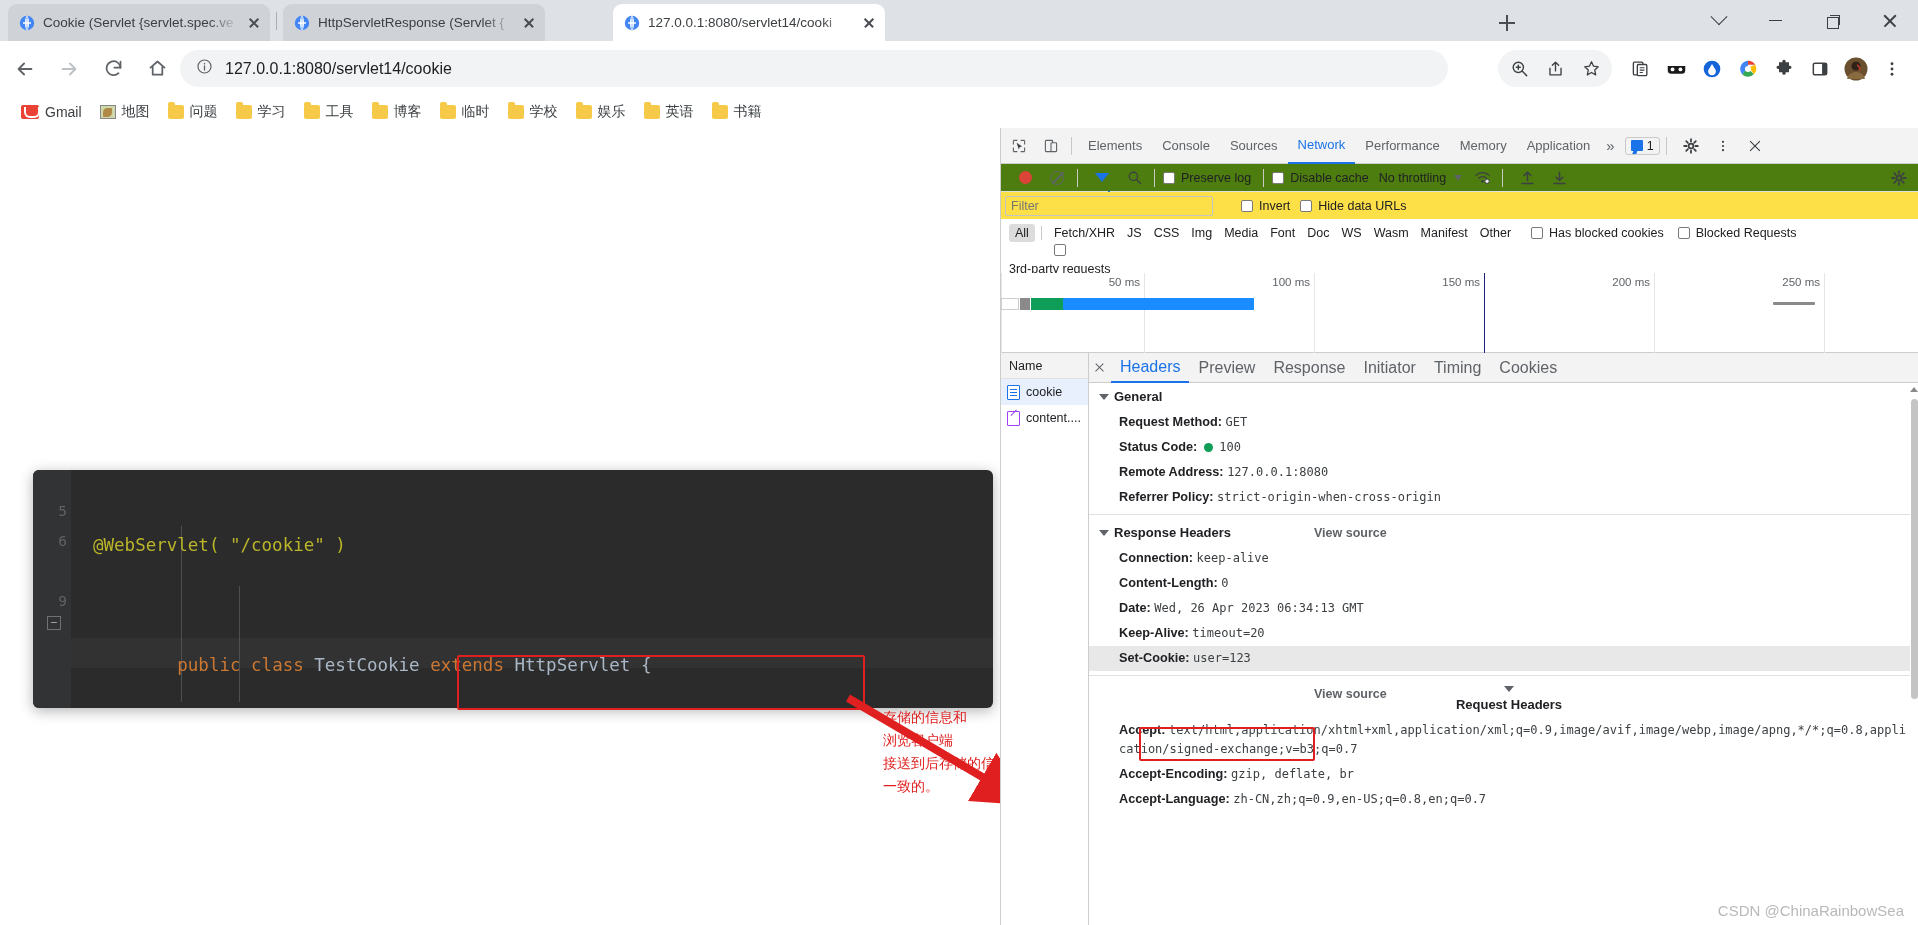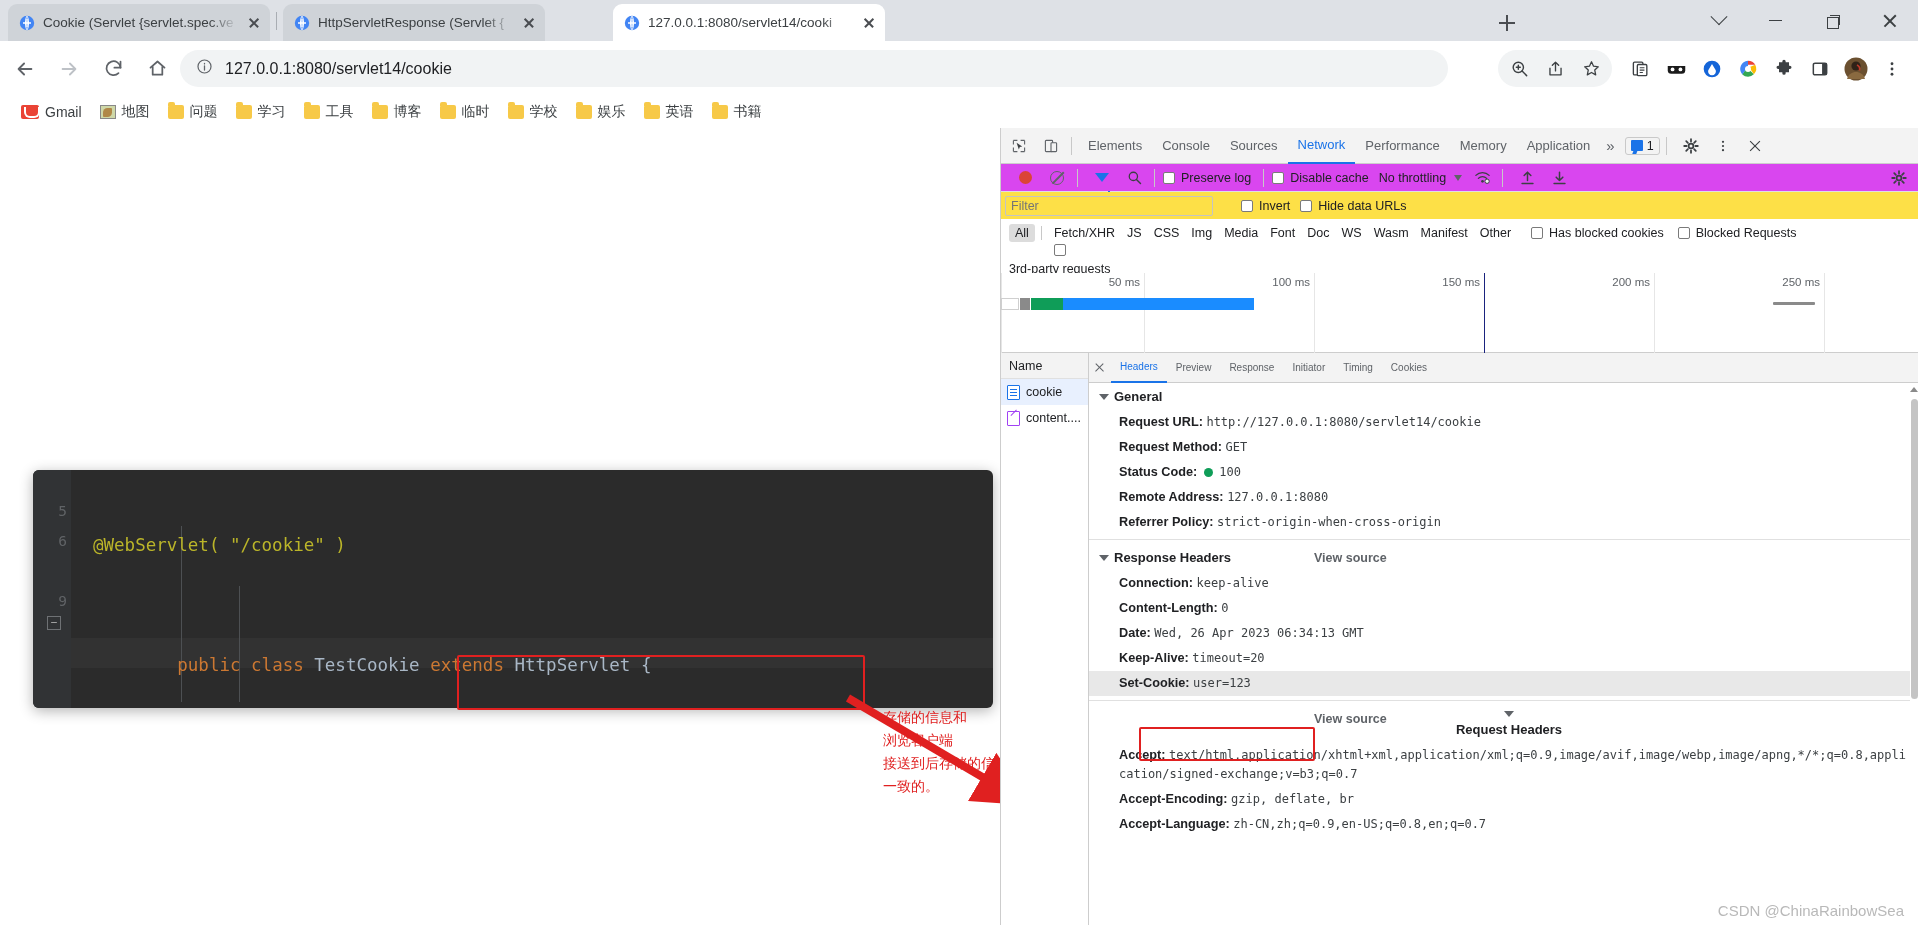--- a/index.html
+++ b/index.html
@@ -110,21 +110,21 @@
 
   .dt-tabbar { position:absolute; left:0; top:0; width:918px; height:36px; background:#f3f3f3; border-bottom:1px solid #cdcdcd; display:flex; align-items:center; }
   .dt-iconbtn { width:28px; height:28px; display:flex; align-items:center; justify-content:center; margin-left:4px; position:relative; }
   .dt-divider { width:1px; height:18px; background:#c8c8c8; margin:0 6px; }
   .dt-tab { padding:0 10px; height:36px; display:flex; align-items:center; font-size:13px; color:#5f6368; white-space:nowrap; }
   .dt-tab.active { color:#1a73e8; border-bottom:2px solid #1a73e8; }
   .dt-badge { display:flex; align-items:center; gap:4px; border:1px solid #c9c9c9; border-radius:3px; padding:1px 5px; margin-left:4px;}
   .dt-badge-sq { width:12px; height:11px; background:#1a73e8; border-radius:1px; position:relative; }
   .dt-badge-sq::after{content:"";position:absolute;left:2px;bottom:-3px;width:4px;height:4px;background:#1a73e8;transform:skewX(-20deg);}
 
-  .dt-toolbar { position:absolute; left:0; top:36px; width:918px; height:28px; background:#d946ef; border-bottom:1px solid #e0e0e0; display:flex; align-items:center; padding-left:6px; }
+  .dt-toolbar { position:absolute; left:0; top:36px; width:918px; height:28px; background:#4d7c0f; border-bottom:1px solid #e0e0e0; display:flex; align-items:center; padding-left:6px; }
   .rec-dot { width:13px; height:13px; border-radius:50%; background:#db4437; }
   .clear-ico { width:14px; height:14px; border:1.6px solid #5f6368; border-radius:50%; position:relative; }
   .clear-ico::after{content:"";position:absolute;left:-1px;top:5px;width:16px;height:1.6px;background:#5f6368;transform:rotate(-45deg);}
   .funnel { width:0;height:0;border-left:7px solid transparent;border-right:7px solid transparent;border-top:9px solid #1a73e8; position:relative;}
   .funnel::after{content:"";position:absolute;left:5.5px;top:9px;width:2px;height:5px;background:#1a73e8;}
   .chk { width:12px; height:12px; border:1.5px solid #7a7a7a; border-radius:2px; background:#fff; display:inline-block; vertical-align:-2px; flex:0 0 12px;}
   .cbl { display:flex; align-items:center; gap:6px; font-size:12.5px; color:#202124; margin-left:10px; white-space:nowrap;}
   .throttle { margin-left:10px; font-size:12.5px; color:#202124; display:flex; align-items:center; gap:8px; }
   .caret-dn { width:0;height:0;border-left:4.5px solid transparent;border-right:4.5px solid transparent;border-top:6px solid #5f6368;}
 
@@ -150,21 +150,21 @@
   .req-head { height:26px; border-bottom:1px solid #e0e0e0; display:flex; align-items:center; padding-left:8px; font-size:12.5px; color:#202124; background:#f3f3f3;}
   .req-row { height:26px; display:flex; align-items:center; gap:6px; padding-left:6px; font-size:12.5px; color:#202124; white-space:nowrap; overflow:hidden;}
   .req-row.sel { background:#e8f0fe; }
   .doc-ico { width:13px;height:15px;border:1.3px solid #1a73e8;border-radius:1px;flex:0 0 13px;position:relative;background:#fff;}
   .doc-ico::after{content:"";position:absolute;left:2px;top:3px;width:7px;height:1px;background:#1a73e8;box-shadow:0 3px 0 #1a73e8,0 6px 0 #1a73e8;}
   .img-ico { width:13px;height:15px;border:1.3px solid #a142f4;border-radius:1px;flex:0 0 13px;position:relative;background:#fff;}
   .img-ico::after{content:"";position:absolute;left:3px;top:3px;width:8px;height:1.4px;background:#a142f4;transform:rotate(-45deg);transform-origin:left;}
 
   .detail { position:absolute; left:88px; top:0; width:830px; height:572px; background:#fff; }
   .detail-tabbar { height:30px; border-bottom:1px solid #cdcdcd; display:flex; align-items:center; background:#f3f3f3;}
-  .dtab { padding:0 9px; height:30px; display:flex; align-items:center; font-size:10px; color:#5f6368; white-space:nowrap;}
+  .dtab { padding:0 9px; height:30px; display:flex; align-items:center; font-size:16px; color:#5f6368; white-space:nowrap;}
   .dtab.active { color:#1a73e8; border-bottom:2px solid #1a73e8; }
   .dtab-close { width:22px; height:30px; display:flex;align-items:center;justify-content:center; position:relative; }
   .dtab-close::before,.dtab-close::after{content:"";position:absolute;left:5px;top:14px;width:11px;height:1.4px;background:#5f6368;}
   .dtab-close::before{transform:rotate(45deg);} .dtab-close::after{transform:rotate(-45deg);}
 
   .hdr-body { position:absolute; left:0; top:30px; width:830px; height:542px; overflow:hidden; }
   .sec-title { display:flex; align-items:center; gap:5px; font-size:13px; font-weight:bold; color:#202124; padding:6px 0 6px 10px; }
   .tri { width:0;height:0;border-left:5px solid transparent;border-right:5px solid transparent;border-top:6px solid #5f6368;}
   .viewsrc { position:absolute; font-size:12.5px; color:#5f6368; }
   .hrow { padding:3px 0 3px 30px; font-size:12.7px; line-height:19px; color:#202124; }
@@ -641,24 +641,20 @@
           <span class="dtab">Cookies</span>
         </div>
 
         <div class="hdr-body">
 
           <div class="sec-title">
             <span class="tri"></span>
             <span>General</span>
           </div>
           <div class="hrow">
-            <span class="hname">Request URL:</span>
-            <span class="hval">http://127.0.0.1:8080/servlet14/cookie</span>
-          </div>
-          <div class="hrow">
             <span class="hname">Request Method:</span>
             <span class="hval">GET</span>
           </div>
           <div class="hrow">
             <span class="hname">Status Code:</span>
             <span class="statusdot"></span>
             <span class="hval">100</span>
           </div>
           <div class="hrow">
             <span class="hname">Remote Address:</span>

